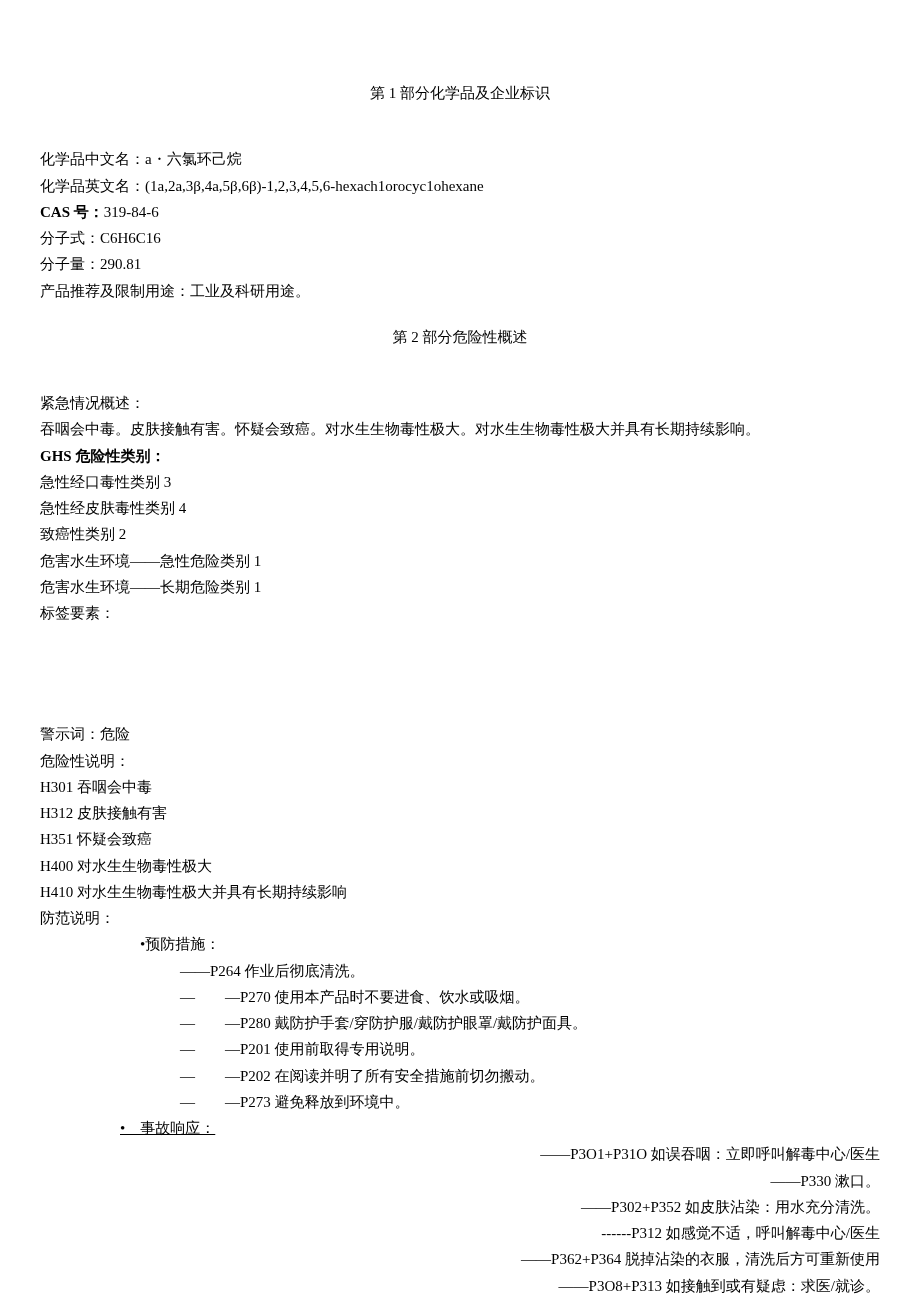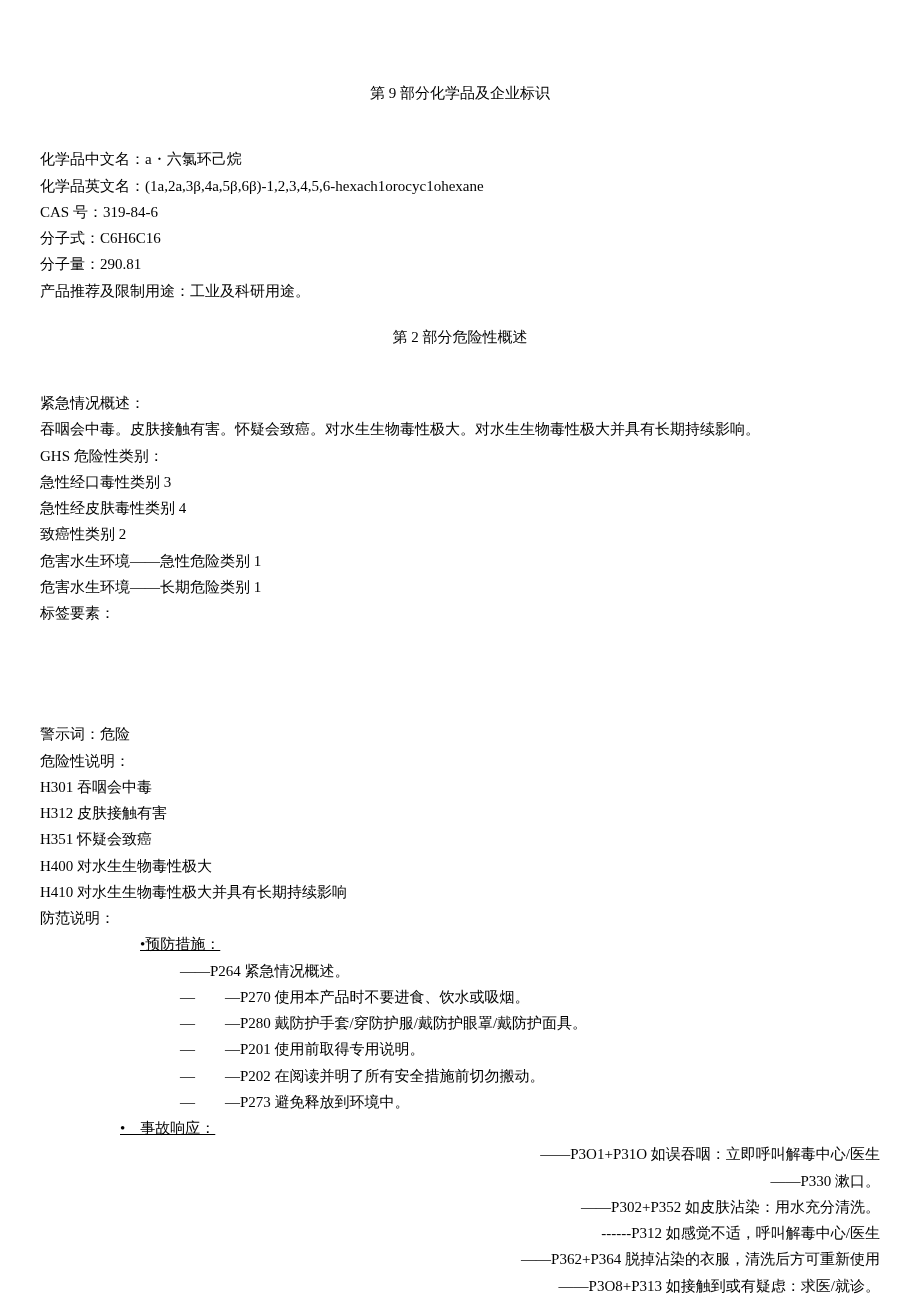--- a/index.html
+++ b/index.html
@@ -18,48 +18,47 @@
     }
     .section-title {
       text-align: center;
       font-weight: normal;
       margin-bottom: 20px;
     }
     .section-spacer {
       height: 20px;
     }
     .bold {
-      font-weight: normal;
+      font-weight: bold;
     }
     .line {
       white-space: pre-wrap;
     }
     .indent-1 {
       padding-left: 100px;
-      text-decoration: underline;
     }
     .indent-2 {
       padding-left: 140px;
     }
     .indent-3 {
       padding-left: 140px;
       text-align: right;
     }
     .bullet-indent {
       padding-left: 80px;
       text-decoration: underline;
     }
     .pictogram-space {
       height: 95px;
     }
   </style>
 </head>
 <body>
 
-<div class="section-title">第 9 部分化学品及企业标识</div>
+<div class="section-title">第 1 部分化学品及企业标识</div>
 
 <div class="section-spacer"></div>
 
 <div class="line"><span>化学品中文名：</span><span>a・六氯环己烷</span></div>
 <div class="line"><span>化学品英文名：</span><span>(1a,2a,3β,4a,5β,6β)-1,2,3,4,5,6-hexach1orocyc1ohexane</span></div>
 <div class="line"><span class="bold">CAS 号：</span><span>319-84-6</span></div>
 <div class="line"><span>分子式：</span><span>C6H6C16</span></div>
 <div class="line"><span>分子量：</span><span>290.81</span></div>
 <div class="line"><span>产品推荐及限制用途：</span><span>工业及科研用途。</span></div>
 
@@ -82,21 +81,21 @@
 <div class="line"><span>警示词：</span><span>危险</span></div>
 <div class="line">危险性说明：</div>
 <div class="line">H301 吞咽会中毒</div>
 <div class="line">H312 皮肤接触有害</div>
 <div class="line">H351 怀疑会致癌</div>
 <div class="line">H400 对水生生物毒性极大</div>
 <div class="line">H410 对水生生物毒性极大并具有长期持续影响</div>
 <div class="line">防范说明：</div>
 
 <div class="line indent-1">•预防措施：</div>
-<div class="line indent-2">——P264 紧急情况概述。</div>
+<div class="line indent-2">——P264 作业后彻底清洗。</div>
 <div class="line indent-2">—　　—P270 使用本产品时不要进食、饮水或吸烟。</div>
 <div class="line indent-2">—　　—P280 戴防护手套/穿防护服/戴防护眼罩/戴防护面具。</div>
 <div class="line indent-2">—　　—P201 使用前取得专用说明。</div>
 <div class="line indent-2">—　　—P202 在阅读并明了所有安全措施前切勿搬动。</div>
 <div class="line indent-2">—　　—P273 避免释放到环境中。</div>
 
 <div class="line bullet-indent">•　事故响应：</div>
 <div class="line indent-3">——P3O1+P31O 如误吞咽：立即呼叫解毒中心/医生</div>
 <div class="line indent-3">——P330 漱口。</div>
 <div class="line indent-3">——P302+P352 如皮肤沾染：用水充分清洗。</div>

